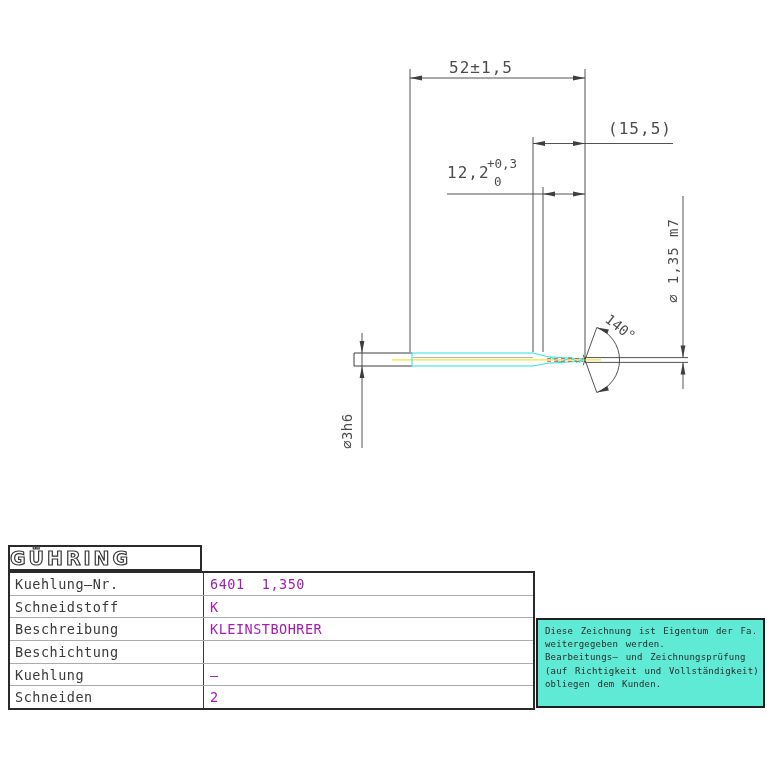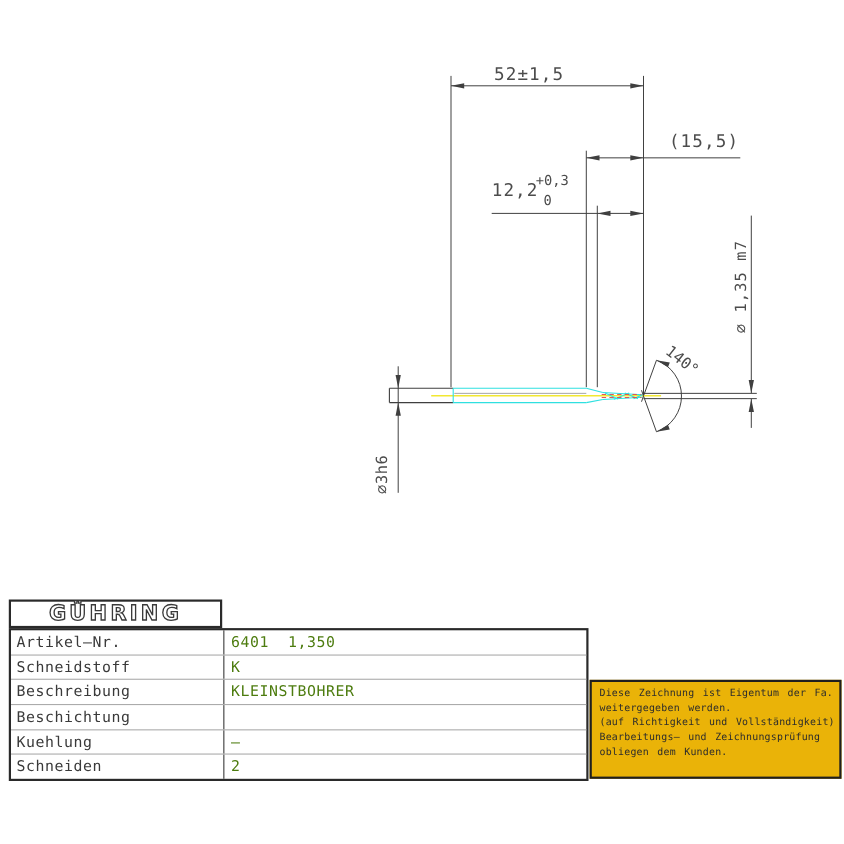--- a/index.html
+++ b/index.html
@@ -3,36 +3,36 @@
 <meta charset="utf-8">
 <style>
   html,body{margin:0;padding:0;background:#fff;}
   #canvas{position:relative;width:767px;height:767px;background:#ffffff;overflow:hidden;
           font-family:"DejaVu Sans Mono", monospace;padding-left:24px;}
   svg text{font-family:"DejaVu Sans Mono", monospace;fill:#4c4c4c;}
   .abs{position:absolute;}
 
   
   .logo-cell{left:8px;top:545px;width:194px;height:26px;border:2px solid #2a2a2a;
-             box-sizing:border-box;display:flex;align-items:center;justify-content:center;}
+             box-sizing:border-box;display:flex;align-items:center;}
   .brand{font-family:"DejaVu Sans", sans-serif;font-weight:bold;font-size:19px;
          letter-spacing:3px;color:#ffffff;-webkit-text-stroke:1.2px #3a3a3a;
          text-shadow:0 0 0 #3a3a3a;}
   .tb-main{left:8px;top:571px;width:527px;height:139px;border:2px solid #2a2a2a;
            box-sizing:border-box;display:flex;flex-direction:column;}
   .tb-row{flex:1;display:flex;align-items:center;border-bottom:1px solid #ababab;box-sizing:border-box;}
   .tb-row:last-child{border-bottom:none;}
   .tb-label{width:194px;height:100%;display:flex;align-items:center;box-sizing:border-box;
             border-right:1.5px solid #3a3a3a;padding-left:5px;font-size:13.5px;color:#3a3a3a;
             letter-spacing:0.5px;white-space:pre;}
-  .tb-value{flex:1;padding-left:6px;font-size:13.5px;color:#4d7c0f;letter-spacing:0.5px;white-space:pre;}
+  .tb-value{flex:1;padding-left:6px;font-size:13.5px;color:#a21caf;letter-spacing:0.5px;white-space:pre;}
 
   
   .notice{left:536px;top:618px;width:229px;height:90px;border:2px solid #1f1f1f;
-          box-sizing:border-box;padding:5px 0 0 7px;background:#eab308;}
+          box-sizing:border-box;padding:5px 0 0 7px;background:#5eead4;}
   .notice div{font-size:9px;line-height:13.2px;color:#2c2c2c;letter-spacing:0.2px;
               word-spacing:2px;white-space:pre;}
 </style>
 </head>
 <body>
 
 <div id="canvas">
 
   <svg class="abs" style="left:0;top:0;" width="767" height="545" viewBox="0 0 767 545">
 
@@ -117,21 +117,21 @@
     <text transform="translate(678,303) rotate(-90)" font-size="14" letter-spacing="1">∅ 1,35 m7</text>
     <text transform="translate(352,449) rotate(-90)" font-size="14" letter-spacing="0.5">∅3h6</text>
   </svg>
 
   <div class="abs logo-cell">
     <span class="brand">GÜHRING</span>
   </div>
 
   <div class="abs tb-main">
     <div class="tb-row">
-      <div class="tb-label">Artikel–Nr.</div>
+      <div class="tb-label">Kuehlung–Nr.</div>
       <div class="tb-value">6401  1,350</div>
     </div>
     <div class="tb-row">
       <div class="tb-label">Schneidstoff</div>
       <div class="tb-value">K</div>
     </div>
     <div class="tb-row">
       <div class="tb-label">Beschreibung</div>
       <div class="tb-value">KLEINSTBOHRER</div>
     </div>
@@ -144,18 +144,18 @@
     </div>
     <div class="tb-row">
       <div class="tb-label">Schneiden</div>
       <div class="tb-value">2</div>
     </div>
   </div>
 
   <div class="abs notice">
     <div>Diese Zeichnung ist Eigentum der Fa.</div>
     <div>weitergegeben werden.</div>
+    <div>Bearbeitungs– und Zeichnungsprüfung</div>
     <div>(auf Richtigkeit und Vollständigkeit)</div>
-    <div>Bearbeitungs– und Zeichnungsprüfung</div>
     <div>obliegen dem Kunden.</div>
   </div>
 
 </div>
 
 </body></html>

